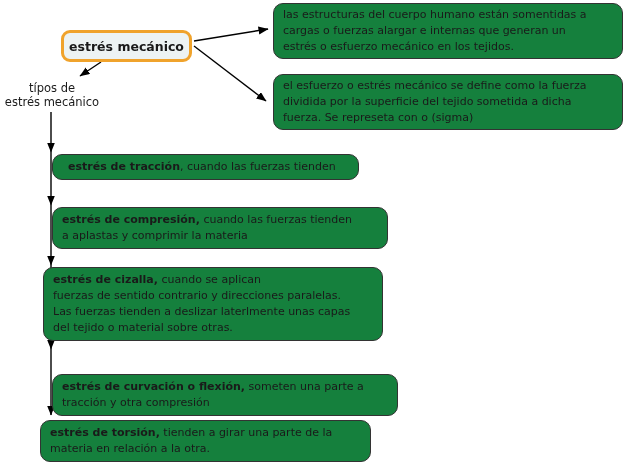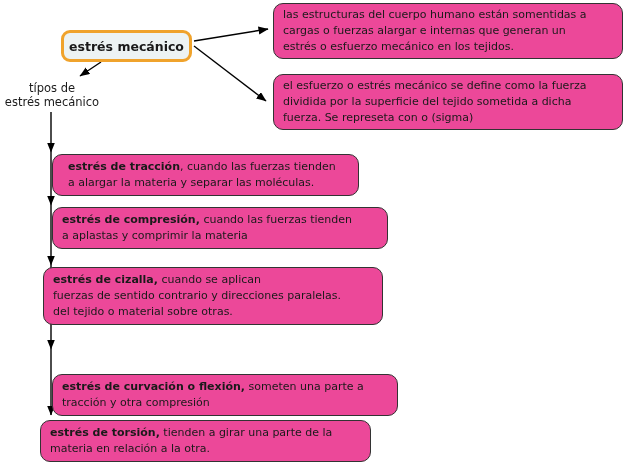--- a/index.html
+++ b/index.html
@@ -13,21 +13,21 @@
     color: #1a1a1a;
   }
   .connectors {
     position: absolute;
     left: 0; top: 0;
     width: 626px; height: 464px;
   }
   .conn { stroke: #000000; stroke-width: 1.4; fill: none; }
   .node {
     position: absolute;
-    background: #ec4899;
+    background: #15803d;
     border: 1px solid #333333;
     border-radius: 10px;
     padding: 4px 8px 4px 9px;
     font-size: 11px;
     line-height: 16px;
     box-sizing: border-box;
   }
   .node .tline { white-space: nowrap; }
   .node b { font-weight: bold; }
   .def-node { padding: 3px 8px 3px 9px; }
@@ -102,35 +102,35 @@
   <div class="node def-node def-2">
     <div class="tline">el esfuerzo o estrés mecánico se define como la fuerza</div>
     <div class="tline">dividida por la superficie del tejido sometida a dicha</div>
     <div class="tline">fuerza. Se represeta con o (sigma)</div>
   </div>
 
   <div class="node type-1">
     <div class="tline">
       <b>estrés de tracción</b><span>, cuando las fuerzas tienden</span>
     </div>
-    <div class="tline">a alargar la materia y separar las moléculas.</div>
   </div>
 
   <div class="node type-2">
     <div class="tline">
       <b>estrés de compresión,</b><span> cuando las fuerzas tienden</span>
     </div>
     <div class="tline">a aplastas y comprimir la materia</div>
   </div>
 
   <div class="node type-3">
     <div class="tline">
       <b>estrés de cizalla,</b><span> cuando se aplican</span>
     </div>
     <div class="tline">fuerzas de sentido contrario y direcciones paralelas.</div>
+    <div class="tline">Las fuerzas tienden a deslizar laterlmente unas capas</div>
     <div class="tline">del tejido o material sobre otras.</div>
   </div>
 
   <div class="node type-4">
     <div class="tline">
       <b>estrés de curvación o flexión,</b><span> someten una parte a</span>
     </div>
     <div class="tline">tracción y otra compresión</div>
   </div>
 

